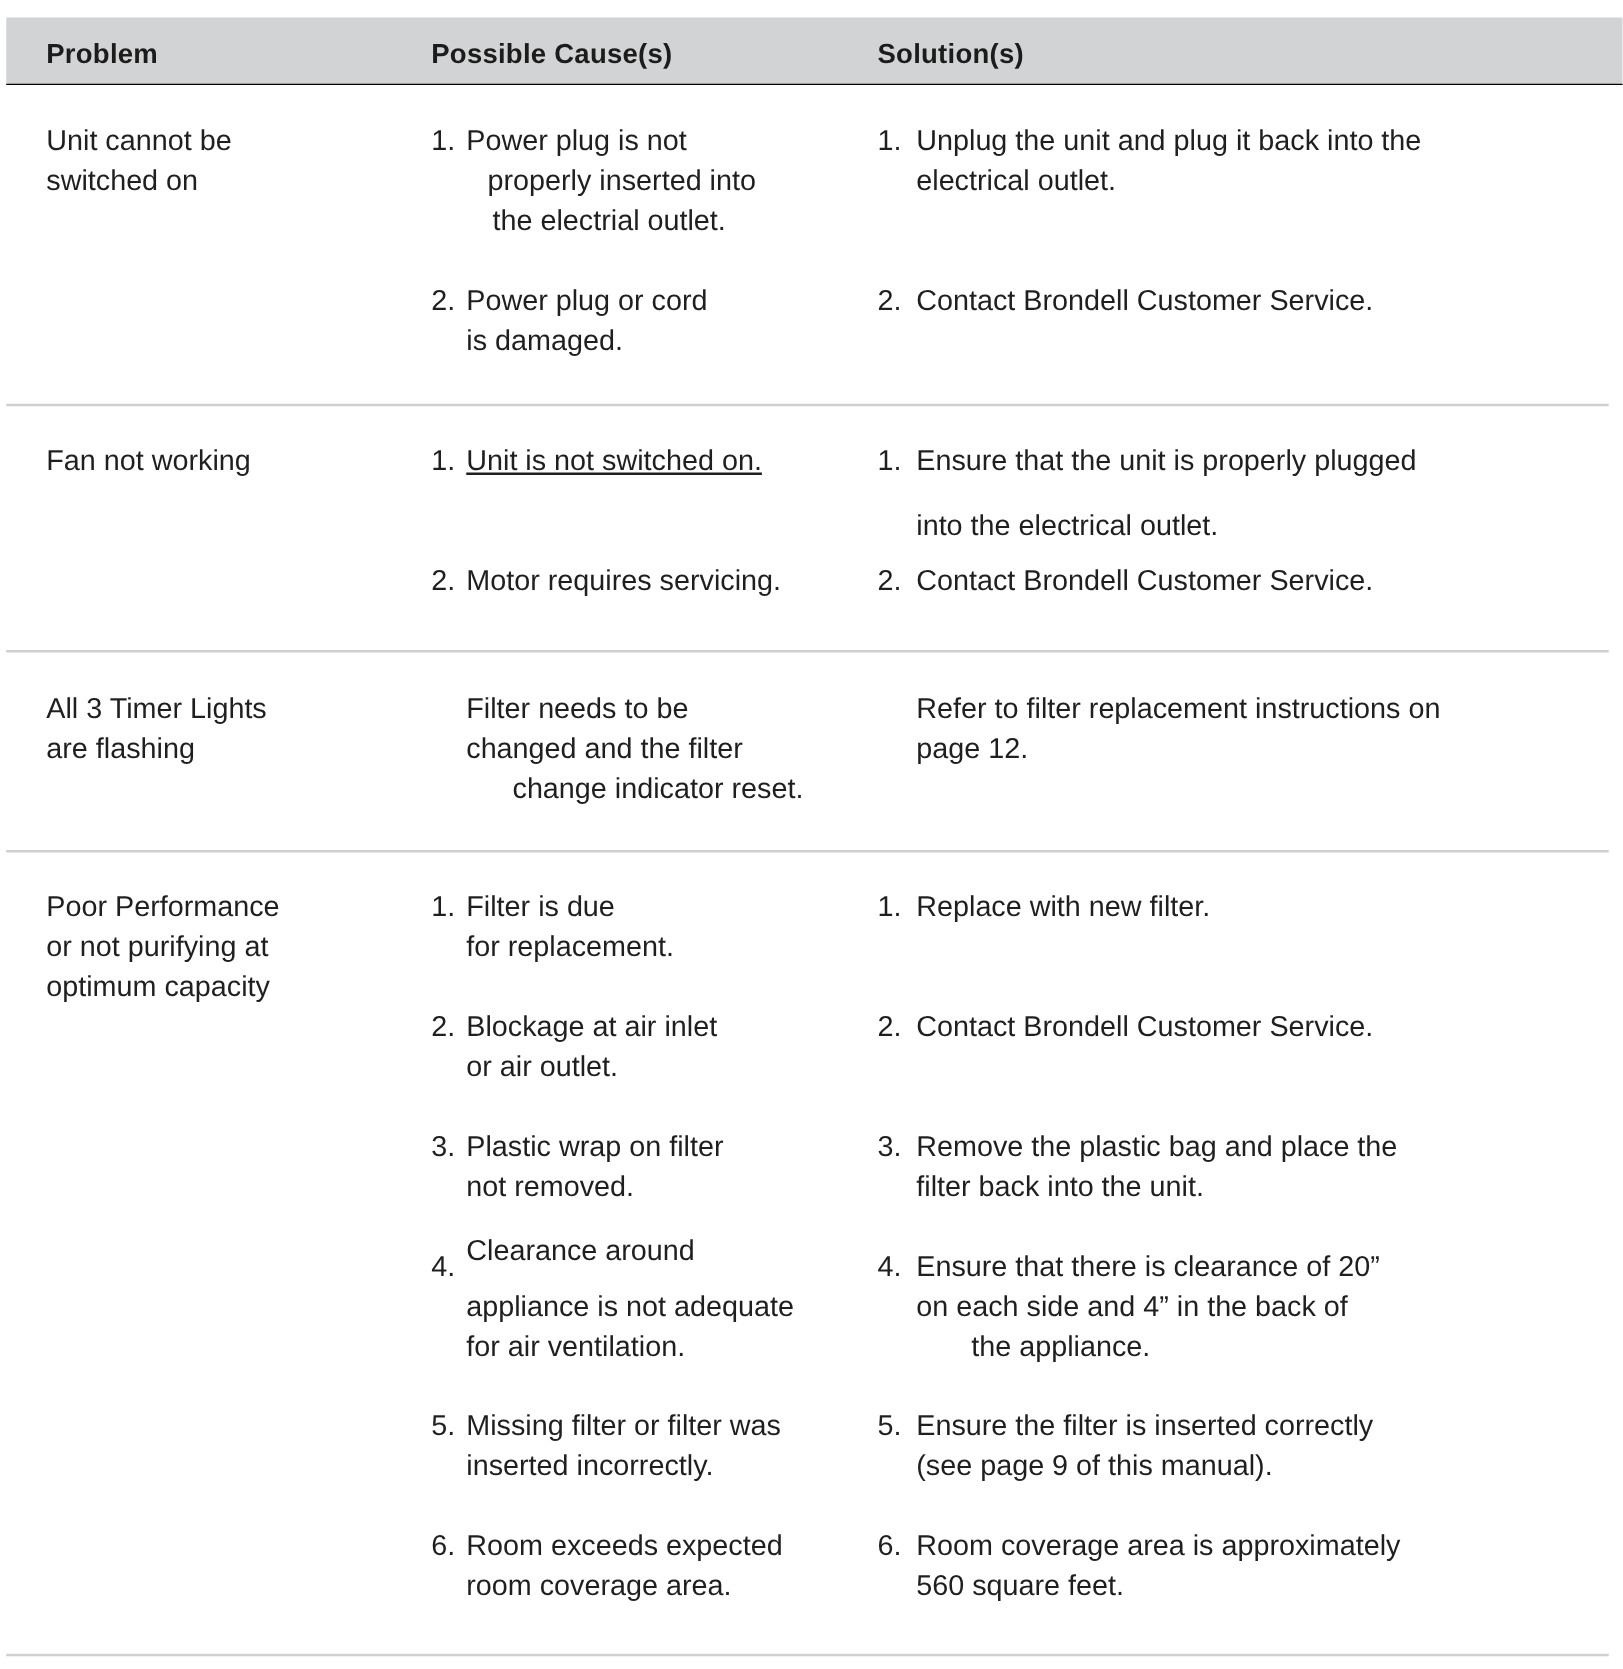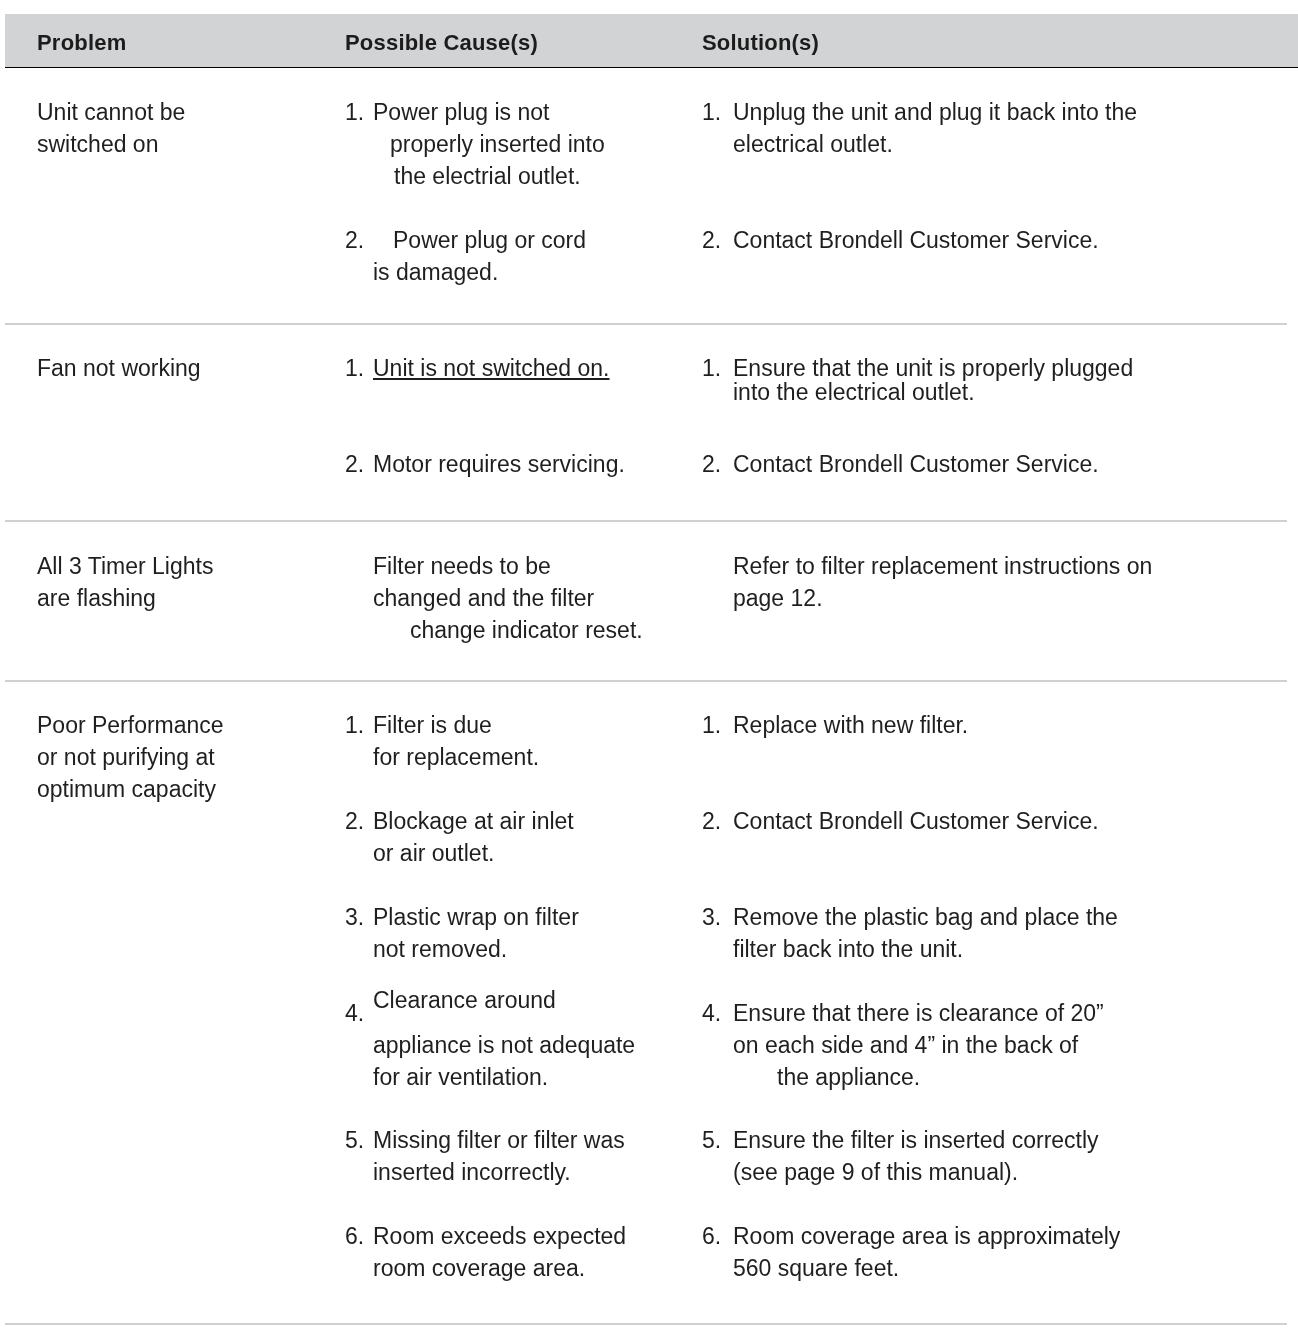--- a/index.html
+++ b/index.html
@@ -28,35 +28,35 @@
           <div class="txt" style="left: 345px; top: 96px;">1.</div>
           <div class="txt" style="left: 373px; top: 96px;">Power plug is not</div>
           <div class="txt" style="left: 373px; top: 128px; margin-left: 17px;">properly inserted into</div>
           <div class="txt" style="left: 394px; top: 160px;">the electrial outlet.</div>
           <div class="txt" style="left: 702px; top: 96px;">1.</div>
           <div class="txt" style="left: 733px; top: 96px;">Unplug the unit and plug it back into the</div>
           <div class="txt" style="left: 733px; top: 128px;">electrical outlet.</div>
         </div>
         <div>
           <div class="txt" style="left: 345px; top: 224px;">2.</div>
-          <div class="txt" style="left: 373px; top: 224px; margin-left: 20px;">Power plug or cord</div>
+          <div class="txt" style="left: 373px; top: 224px;">Power plug or cord</div>
           <div class="txt" style="left: 373px; top: 256px;">is damaged.</div>
           <div class="txt" style="left: 702px; top: 224px;">2.</div>
           <div class="txt" style="left: 733px; top: 224px;">Contact Brondell Customer Service.</div>
         </div>
         <div class="divider" style="top: 323px;"></div>
       </div>
       <div>
         <div class="txt" style="left: 37px; top: 352px;">Fan not working</div>
         <div>
           <div class="txt" style="left: 345px; top: 352px;">1.</div>
           <div class="txt" style="left: 373px; top: 352px; text-decoration: underline;">Unit is not switched on.</div>
           <div class="txt" style="left: 702px; top: 352px;">1.</div>
           <div class="txt" style="left: 733px; top: 352px;">Ensure that the unit is properly plugged</div>
-          <div class="txt" style="left: 733px; top: 376px;">into the electrical outlet.</div>
+          <div class="txt" style="left: 733px; top: 404px;">into the electrical outlet.</div>
         </div>
         <div>
           <div class="txt" style="left: 345px; top: 448px;">2.</div>
           <div class="txt" style="left: 373px; top: 448px;">Motor requires servicing.</div>
           <div class="txt" style="left: 702px; top: 448px;">2.</div>
           <div class="txt" style="left: 733px; top: 448px;">Contact Brondell Customer Service.</div>
         </div>
         <div class="divider" style="top: 520px;"></div>
       </div>
       <div>

